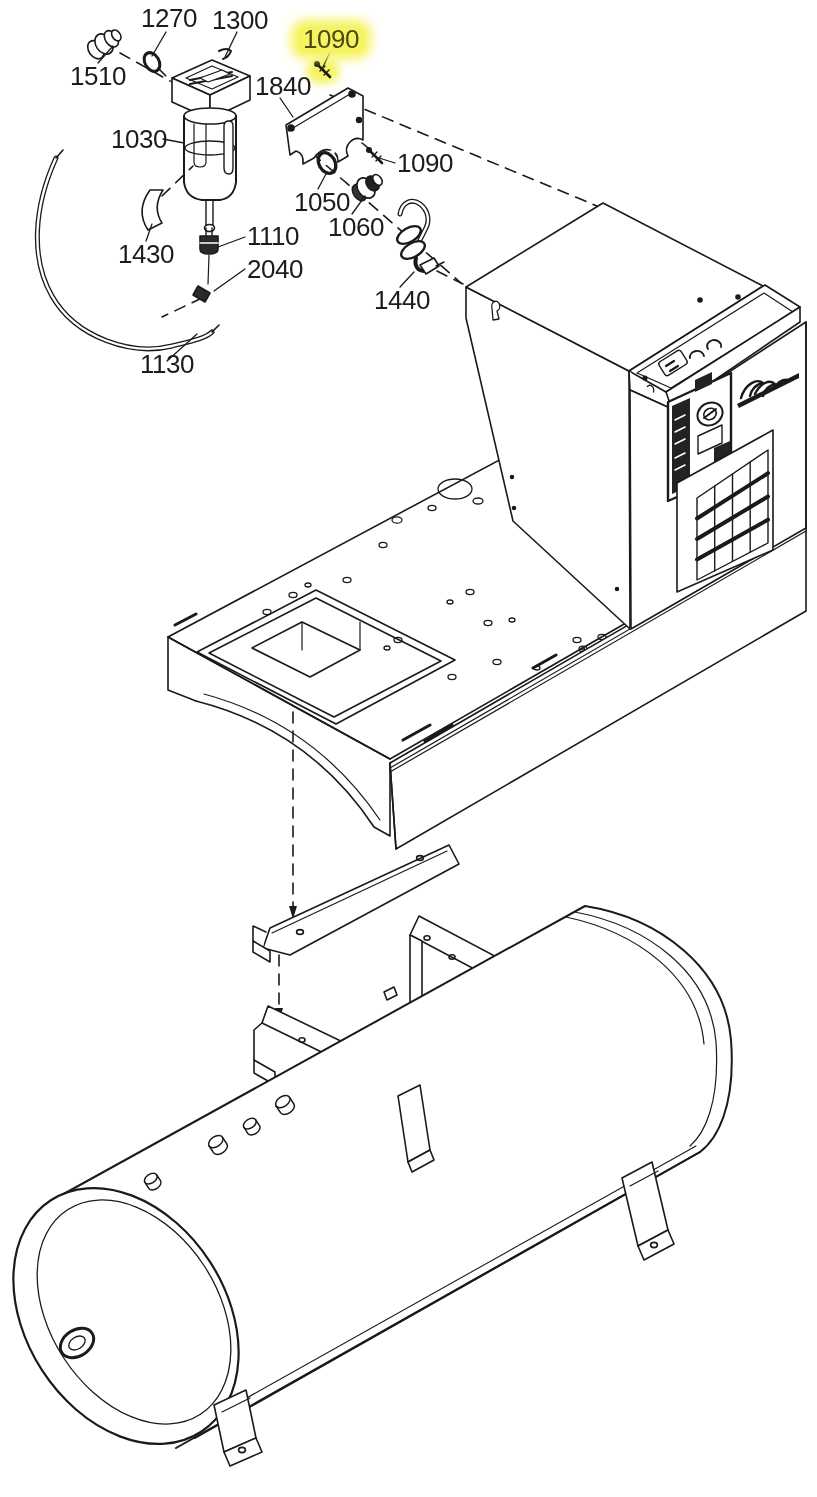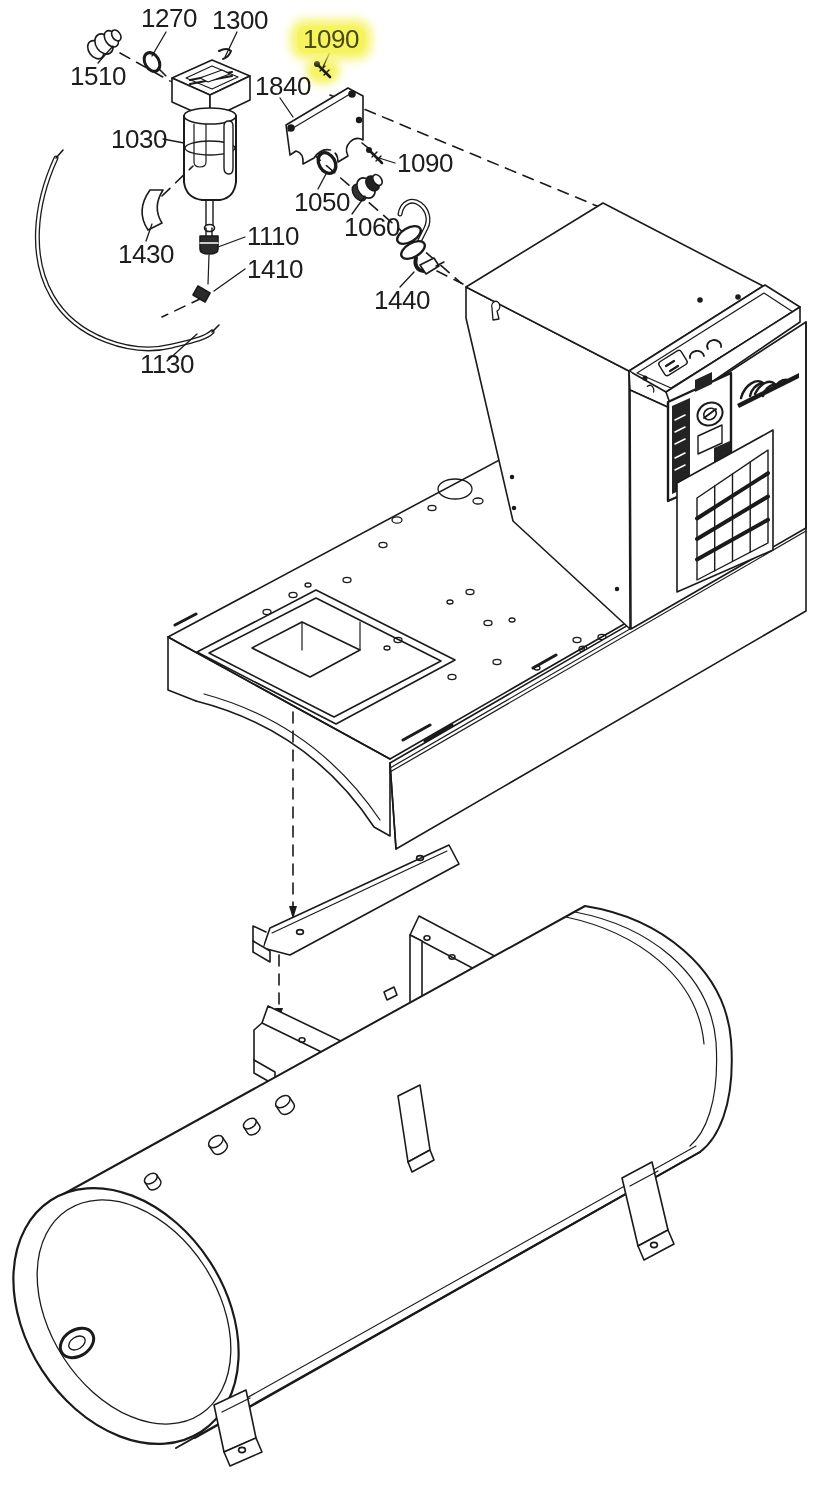--- a/index.html
+++ b/index.html
@@ -348,19 +348,19 @@
 </svg>
 
   <div class="callout" style="left:70px;top:63px">1510</div>
   <div class="callout" style="left:141px;top:5px">1270</div>
   <div class="callout" style="left:212px;top:7px">1300</div>
   <div class="callout highlight" style="left:297px;top:26px">1090</div>
   <div class="callout" style="left:255px;top:73px">1840</div>
   <div class="callout" style="left:111px;top:126px">1030</div>
   <div class="callout" style="left:397px;top:150px">1090</div>
   <div class="callout" style="left:294px;top:189px">1050</div>
-  <div class="callout" style="left:344px;top:214px">1060</div>
+  <div class="callout" style="left:328px;top:214px">1060</div>
   <div class="callout" style="left:118px;top:241px">1430</div>
   <div class="callout" style="left:247px;top:223px">1110</div>
-  <div class="callout" style="left:247px;top:256px">1410</div>
+  <div class="callout" style="left:247px;top:256px">2040</div>
   <div class="callout" style="left:374px;top:287px">1440</div>
   <div class="callout" style="left:140px;top:351px">1130</div>
 </div>
 
 </body></html>

